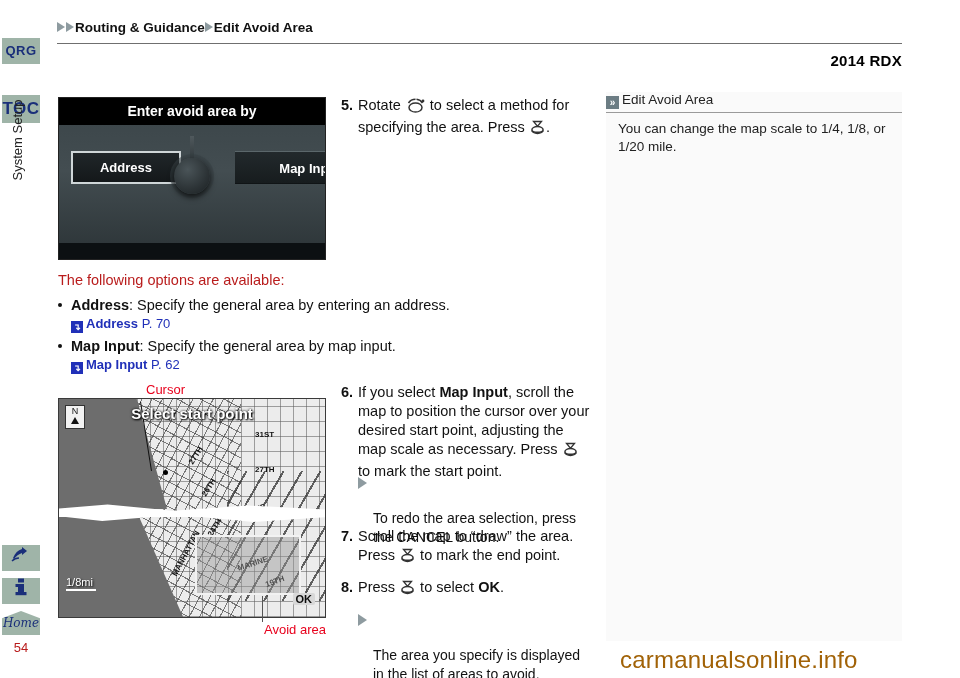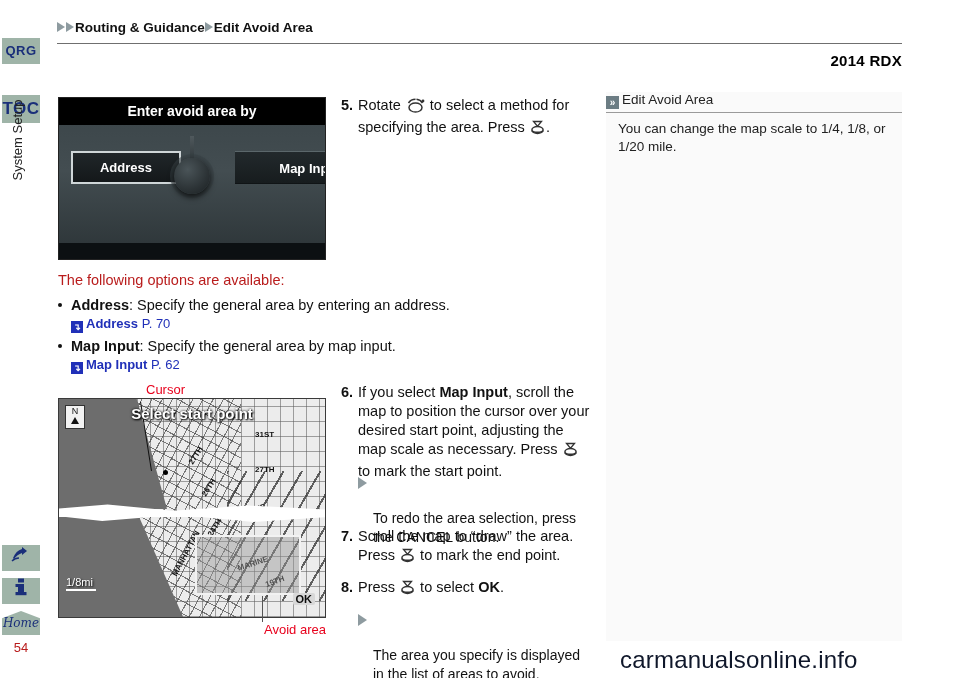--- a/index.html
+++ b/index.html
@@ -411,21 +411,21 @@
     width: 272px;
     font-size: 13.5px;
     color: #222;
     line-height: 18px;
   }
 
   
   #watermark {
     position: absolute; left: 620px; top: 646px;
     font-size: 24px;
-    color: #0f172a;
+    color: #a16207;
     letter-spacing: .2px;
   }
 </style>
 </head>
 <body>
 
 <div id="page">
 
   <div id="sidebar">
     <div class="side-tab" id="tab-qrg">QRG</div>

